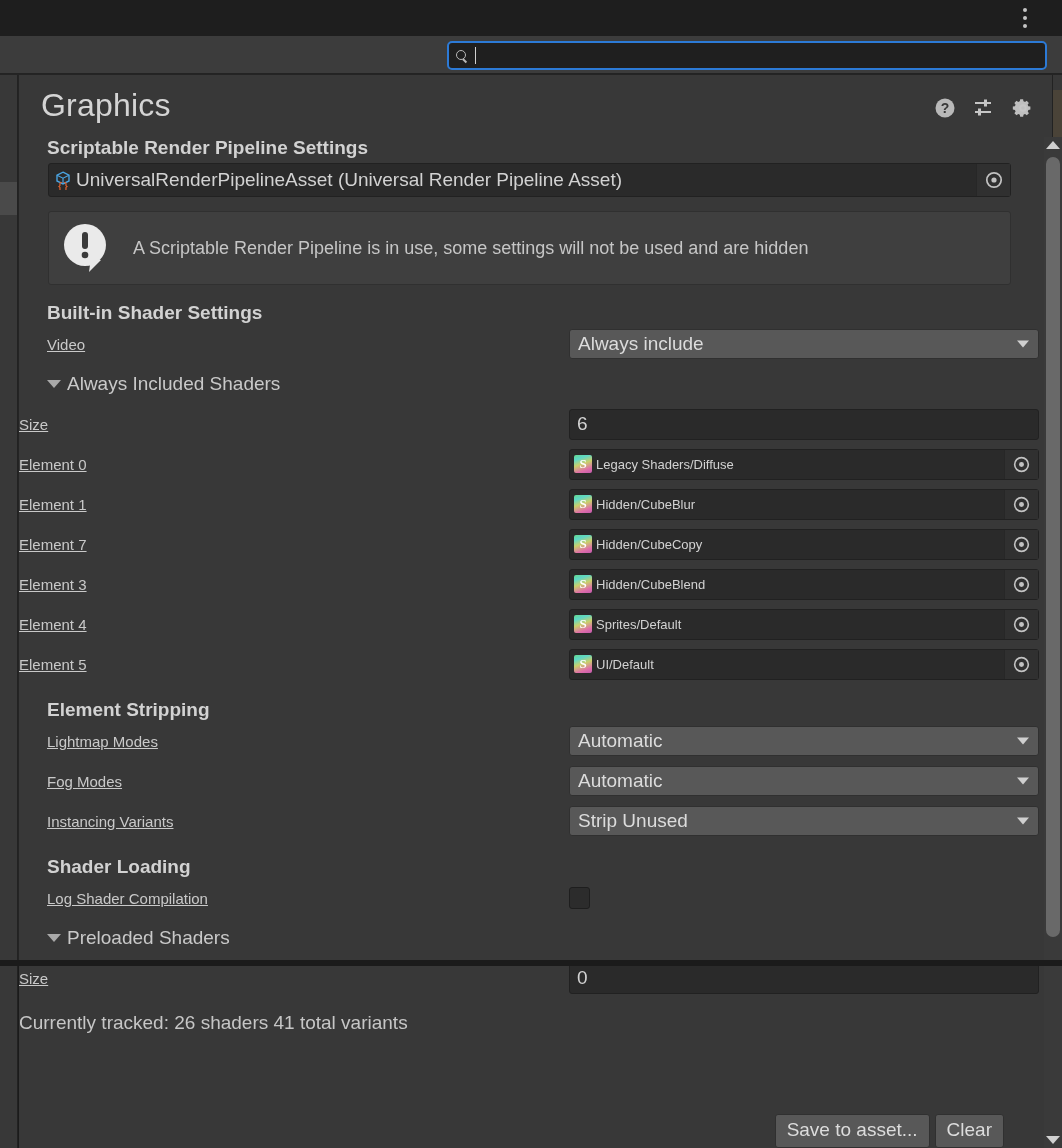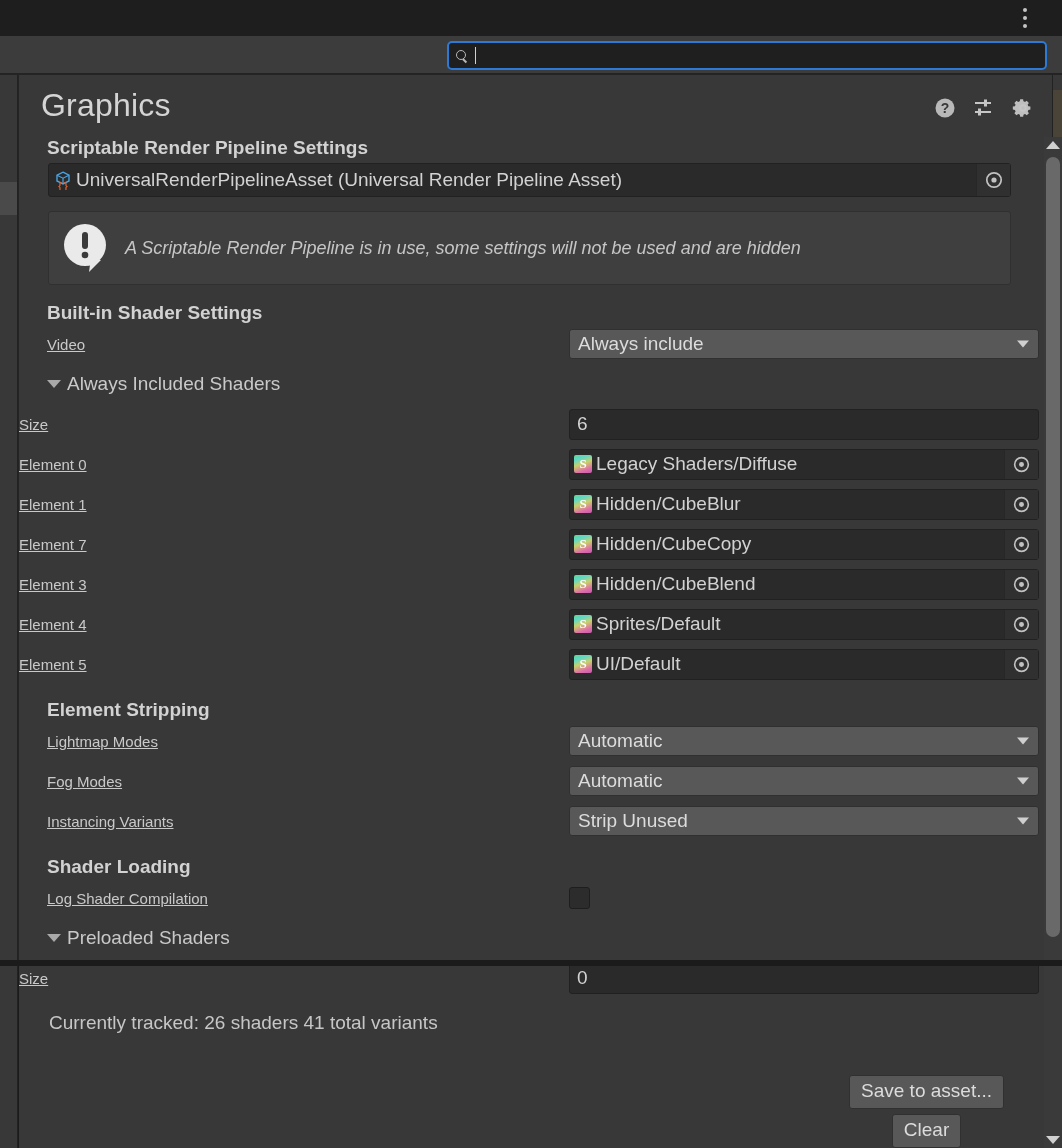--- a/index.html
+++ b/index.html
@@ -229,22 +229,21 @@
     background: #3f3f3f;
     border: 1px solid #303030;
     border-radius: 3px;
     display: flex;
     align-items: center;
     padding: 8px 12px;
   }
   .helpbox .msg {
     color: #c6c6c6;
     font-size: 18px;
-    margin-left: 14px;
-    font-style: italic;
+    margin-left: 22px;
   }
 
   
   .dd {
     position: relative;
     width: 470px; height: 30px;
     background: #585858;
     border: 1px solid #303030;
     border-radius: 3px;
     display: flex;
@@ -281,21 +280,21 @@
     position: relative;
     width: 470px; height: 31px;
     background: #2a2a2a;
     border: 1px solid #212121;
     border-radius: 3px;
     display: flex;
     align-items: center;
     padding-left: 4px;
     cursor: pointer;
   }
-  .elemfield .txt { color: #d2d2d2; font-size: 19px; margin-left: 4px; white-space: nowrap; }
+  .elemfield .txt { color: #d2d2d2; font-size: 13px; margin-left: 4px; white-space: nowrap; }
   .elemfield .picker { height: 29px; }
 
   .shader-icon {
     width: 18px; height: 18px;
     flex: 0 0 18px;
     border-radius: 2px;
     background: linear-gradient(160deg, #67d98c 0%, #5fd8c8 22%, #c9d06a 48%, #e06fa8 78%, #c45bb0 100%);
     position: relative;
   }
   .shader-icon::after {
@@ -328,33 +327,31 @@
     background: #2c2c2c;
     border: 1px solid #1e1e1e;
     border-radius: 3px;
     cursor: pointer;
   }
 
   
   .status {
     color: #c6c6c6;
     font-size: 19px;
-    padding-left: 30px;
     margin-top: 14px;
   }
 
   
   .btnrow {
     position: absolute;
     right: 27px;
     bottom: 0px;
     display: flex;
-    align-items: center;
+    align-items: flex-start;
     gap: 5px;
-    flex-direction: column;
   }
   .btn {
     background: #585858;
     border: 1px solid #303030;
     border-radius: 3px;
     color: #dcdcdc;
     font-size: 19px;
     font-family: "Liberation Sans", sans-serif;
     padding: 4px 11px 6px 11px;
     cursor: pointer;

